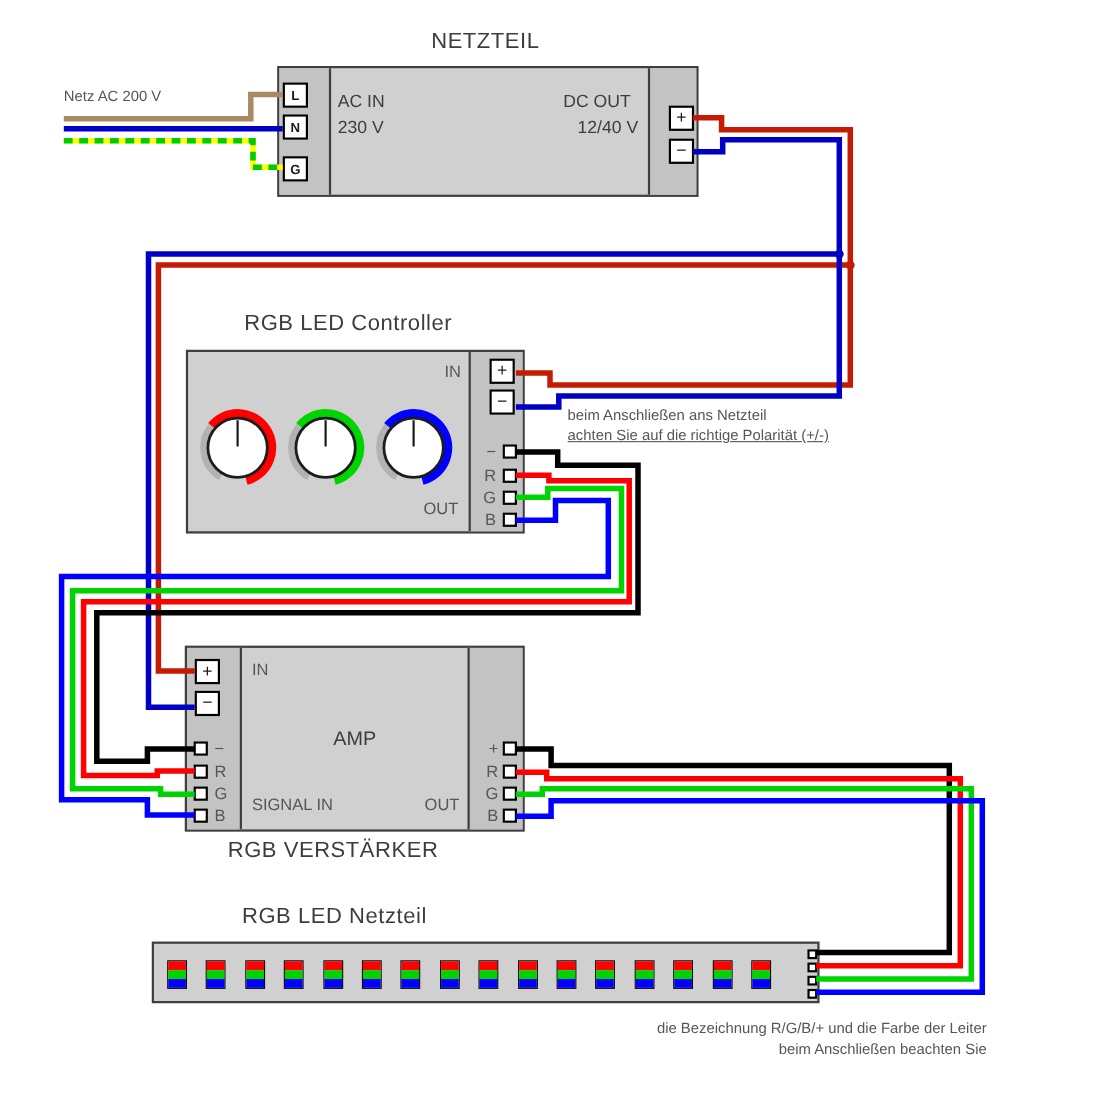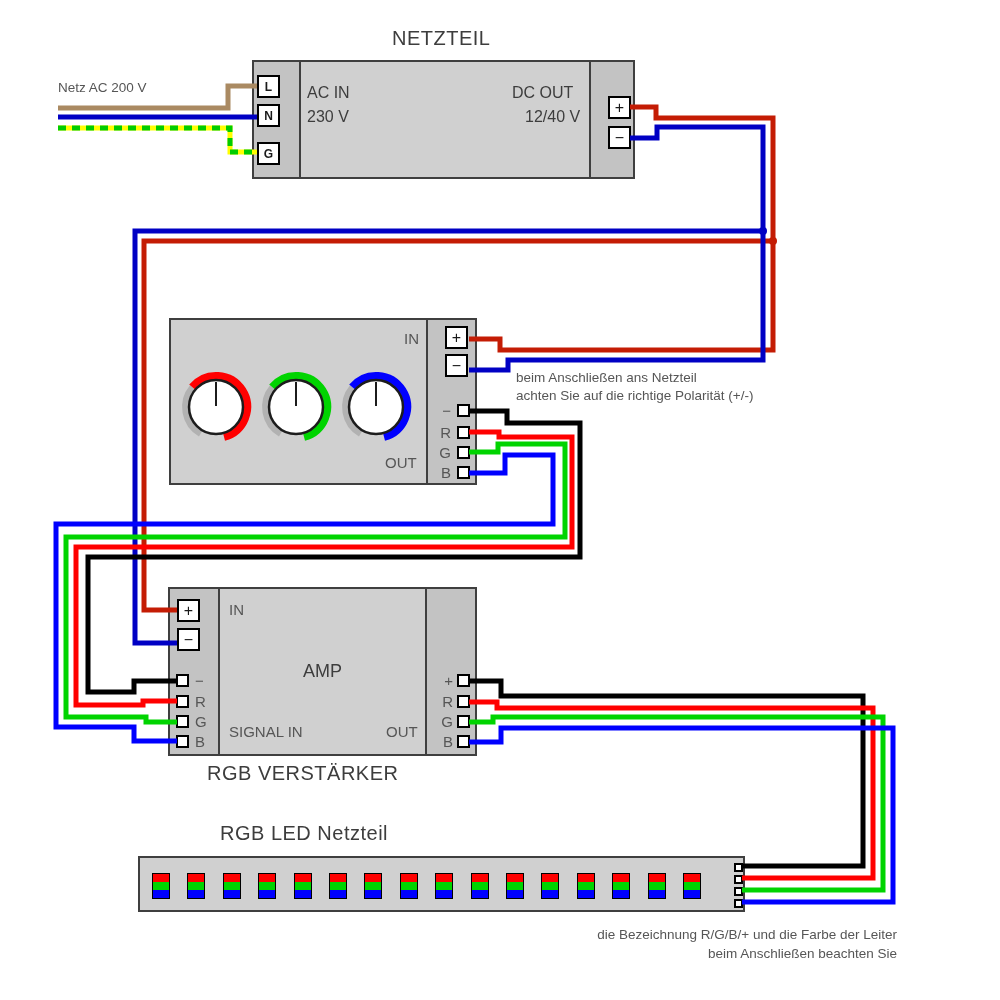--- a/index.html
+++ b/index.html
@@ -50,20 +50,21 @@
   <div class="abs lbl" style="left:307px;top:84px;">AC IN</div>
   <div class="abs lbl" style="left:307px;top:108px;">230 V</div>
   <div class="abs lbl" style="left:512px;top:84px;">DC OUT</div>
   <div class="abs lbl" style="left:525px;top:108px;">12/40 V</div>
 
   <div class="term" style="left:608px;top:96px;">+</div>
   <div class="term" style="left:608px;top:126px;">−</div>
 
   <div class="abs small" style="left:58px;top:80px;">Netz AC 200 V</div>
 
+  <div class="abs h1" style="left:222px;top:283px;">RGB LED Controller</div>
 
   <div class="compbox" style="left:169px;top:318px;width:308px;height:167px;">
     <div class="stripR" style="width:47px;"></div>
   </div>
 
   <div class="abs pinlbl" style="left:404px;top:330px;">IN</div>
   <div class="abs pinlbl" style="left:385px;top:454px;">OUT</div>
 
   <svg class="knob" style="left:176px;top:367px;" viewBox="0 0 80 80">
     <path d="M24.5,66.8 A31,31 0 0 1 16.3,20.1" stroke="#b2b2b2" stroke-width="6" fill="none"></path>
@@ -91,21 +92,21 @@
   <div class="abs pinlbl ralign" style="left:433px;top:424px;width:18px;">R</div>
   <div class="abs pinlbl ralign" style="left:433px;top:444px;width:18px;">G</div>
   <div class="abs pinlbl ralign" style="left:433px;top:464px;width:18px;">B</div>
 
   <div class="pin" style="left:457px;top:404px;"></div>
   <div class="pin" style="left:457px;top:426px;"></div>
   <div class="pin" style="left:457px;top:446px;"></div>
   <div class="pin" style="left:457px;top:466px;"></div>
 
   <div class="abs small" style="left:516px;top:370px;">beim Anschließen ans Netzteil</div>
-  <div class="abs small" style="left:516px;top:388px;">achten Sie auf die richtige Polarität (+/-)</div>
+  <div class="abs small" style="left:516px;top:388px;text-decoration:underline;">achten Sie auf die richtige Polarität (+/-)</div>
 
   <div class="compbox" style="left:168px;top:587px;width:309px;height:169px;">
     <div class="stripL" style="width:48px;"></div>
     <div class="stripR" style="width:48px;"></div>
   </div>
 
   <div class="term" style="left:177px;top:599px;">+</div>
   <div class="term" style="left:177px;top:628px;">−</div>
 
   <div class="abs pinlbl" style="left:229px;top:601px;">IN</div>

